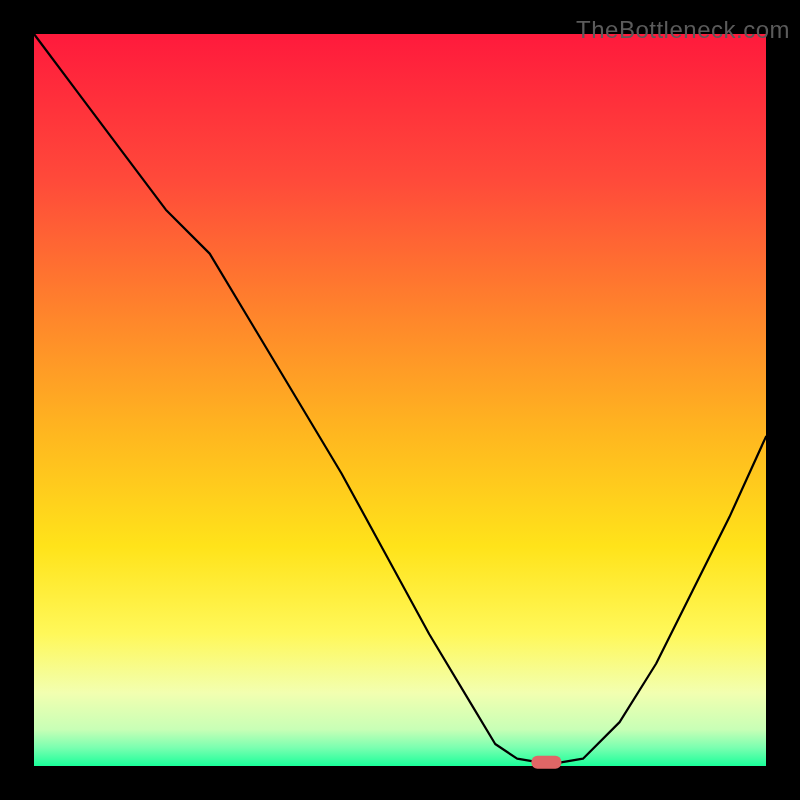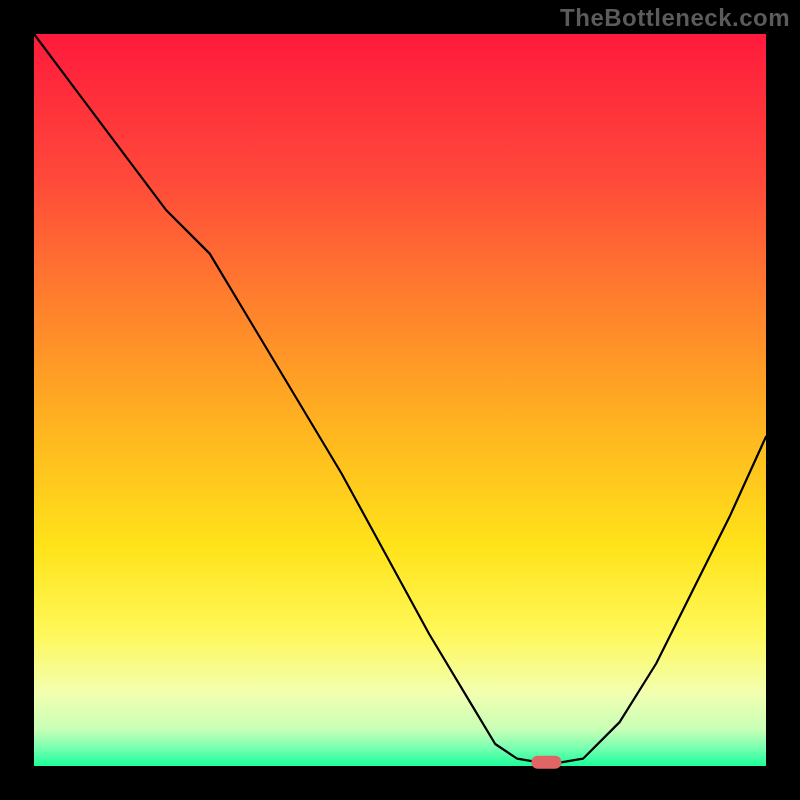--- a/index.html
+++ b/index.html
@@ -12,25 +12,25 @@
     font-family: Arial, Helvetica, sans-serif;
   }
   .outer {
     position: relative;
     width: 800px;
     height: 800px;
     background: #000;
   }
   .watermark {
     position: absolute;
-    top: 4px;
+    top: 16px;
     right: 10px;
     color: #5b5b5b;
     font-size: 24px;
-    font-weight: bold;
+    font-weight: normal;
     letter-spacing: 0.5px;
     user-select: none;
   }
   svg {
     display: block;
   }
 </style>
 </head>
 <body>
 

